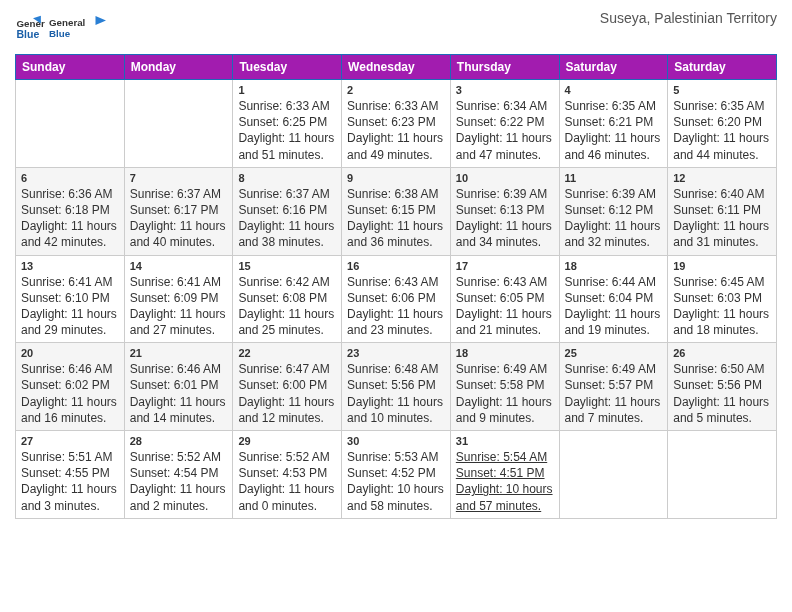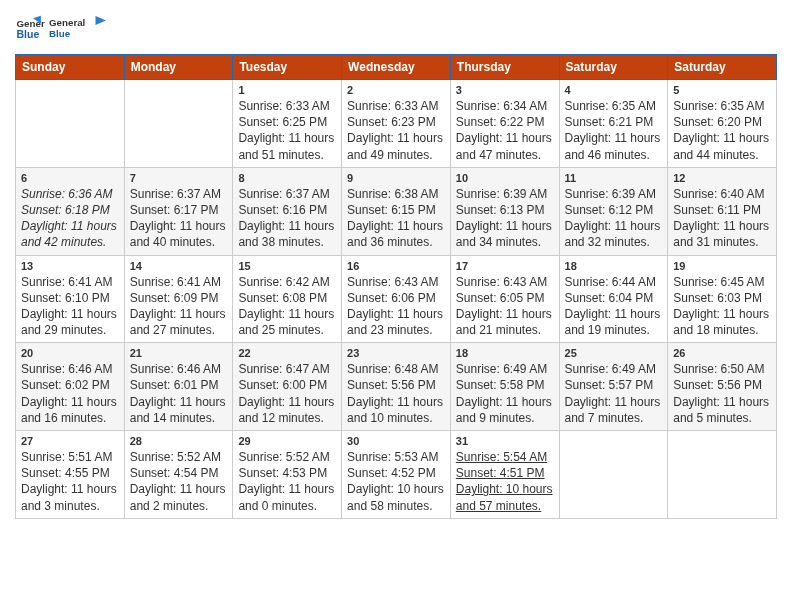--- a/index.html
+++ b/index.html
@@ -80,21 +80,21 @@
     .empty-cell {
       background: #fafafa;
     }
     tr:nth-child(even) td {
       background-color: #f5f5f5;
     }
     tr:nth-child(odd) td {
       background-color: #ffffff;
     }
     .calendar thead tr th {
-      background-color: #c2410c;
+      background-color: #a21caf;
     }
   </style>
 </head>
 <body>
 
 <div class="page">
   <div class="header">
     <div class="logo">
       <svg class="logo-icon" viewBox="0 0 40 40">
 
@@ -102,20 +102,21 @@
         <text x="2" y="33" font-size="14" font-weight="bold" fill="#1a5fa8" font-family="Arial">Blue</text>
         <polygon points="60,10 75,5 75,20" fill="#2a7fd4" transform="translate(-18, 0) scale(0.7)"></polygon>
       </svg>
       <svg width="60" height="36" viewBox="0 0 80 36">
         <text x="0" y="15" font-size="13" font-weight="bold" fill="#333" font-family="Arial">General</text>
         <polygon points="62,2 76,8 62,14" fill="#2a7fd4"></polygon>
         <text x="0" y="30" font-size="13" font-weight="bold" fill="#1a5fa8" font-family="Arial">Blue</text>
       </svg>
     </div>
     <div class="title-section">
+      <div class="subtitle">Suseya, Palestinian Territory</div>
     </div>
   </div>
 
   <table class="calendar">
     <thead>
       <tr>
         <th>Sunday</th>
         <th>Monday</th>
         <th>Tuesday</th>
         <th>Wednesday</th>
@@ -155,21 +156,21 @@
           <td>
             <span class="day-num">5</span>
             <div class="day-info" style="white-space: pre-line;">Sunrise: 6:35 AM
 Sunset: 6:20 PM
 Daylight: 11 hours and 44 minutes.</div>
           </td>
         </tr>
         <tr>
           <td>
             <span class="day-num">6</span>
-            <div class="day-info" style="white-space: pre-line; font-style: italic;">Sunrise: 6:36 AM
+            <div class="day-info" style="white-space: pre-line;">Sunrise: 6:36 AM
 Sunset: 6:18 PM
 Daylight: 11 hours and 42 minutes.</div>
           </td>
           <td>
             <span class="day-num">7</span>
             <div class="day-info" style="white-space: pre-line;">Sunrise: 6:37 AM
 Sunset: 6:17 PM
 Daylight: 11 hours and 40 minutes.</div>
           </td>
           <td>

